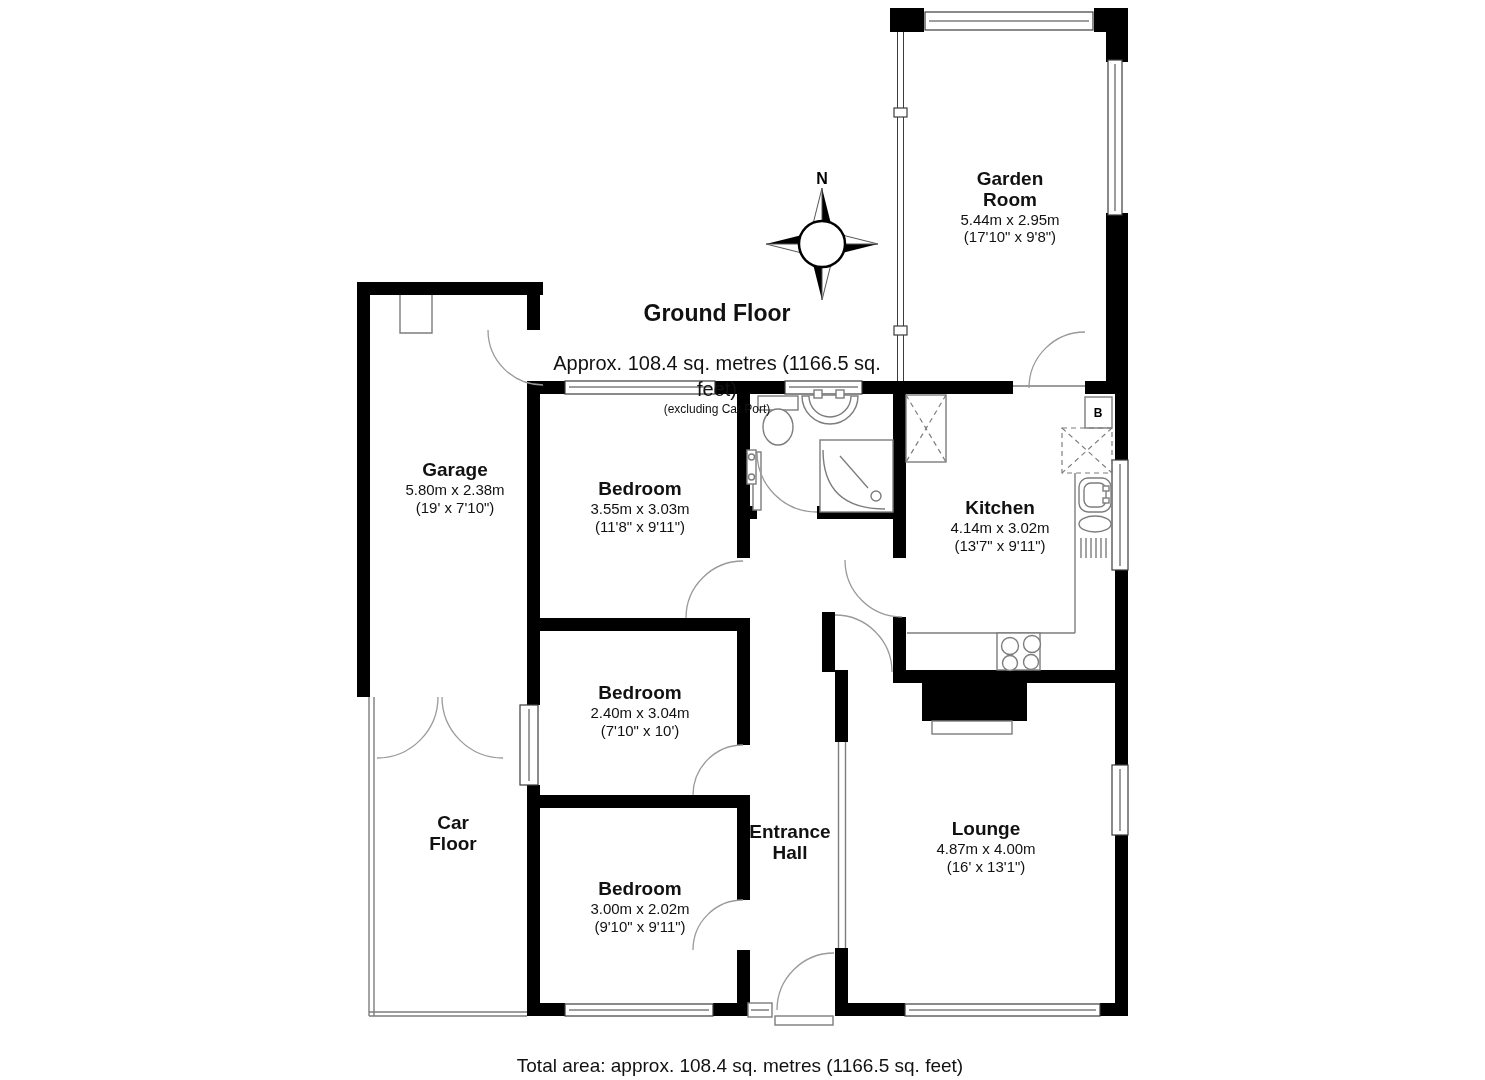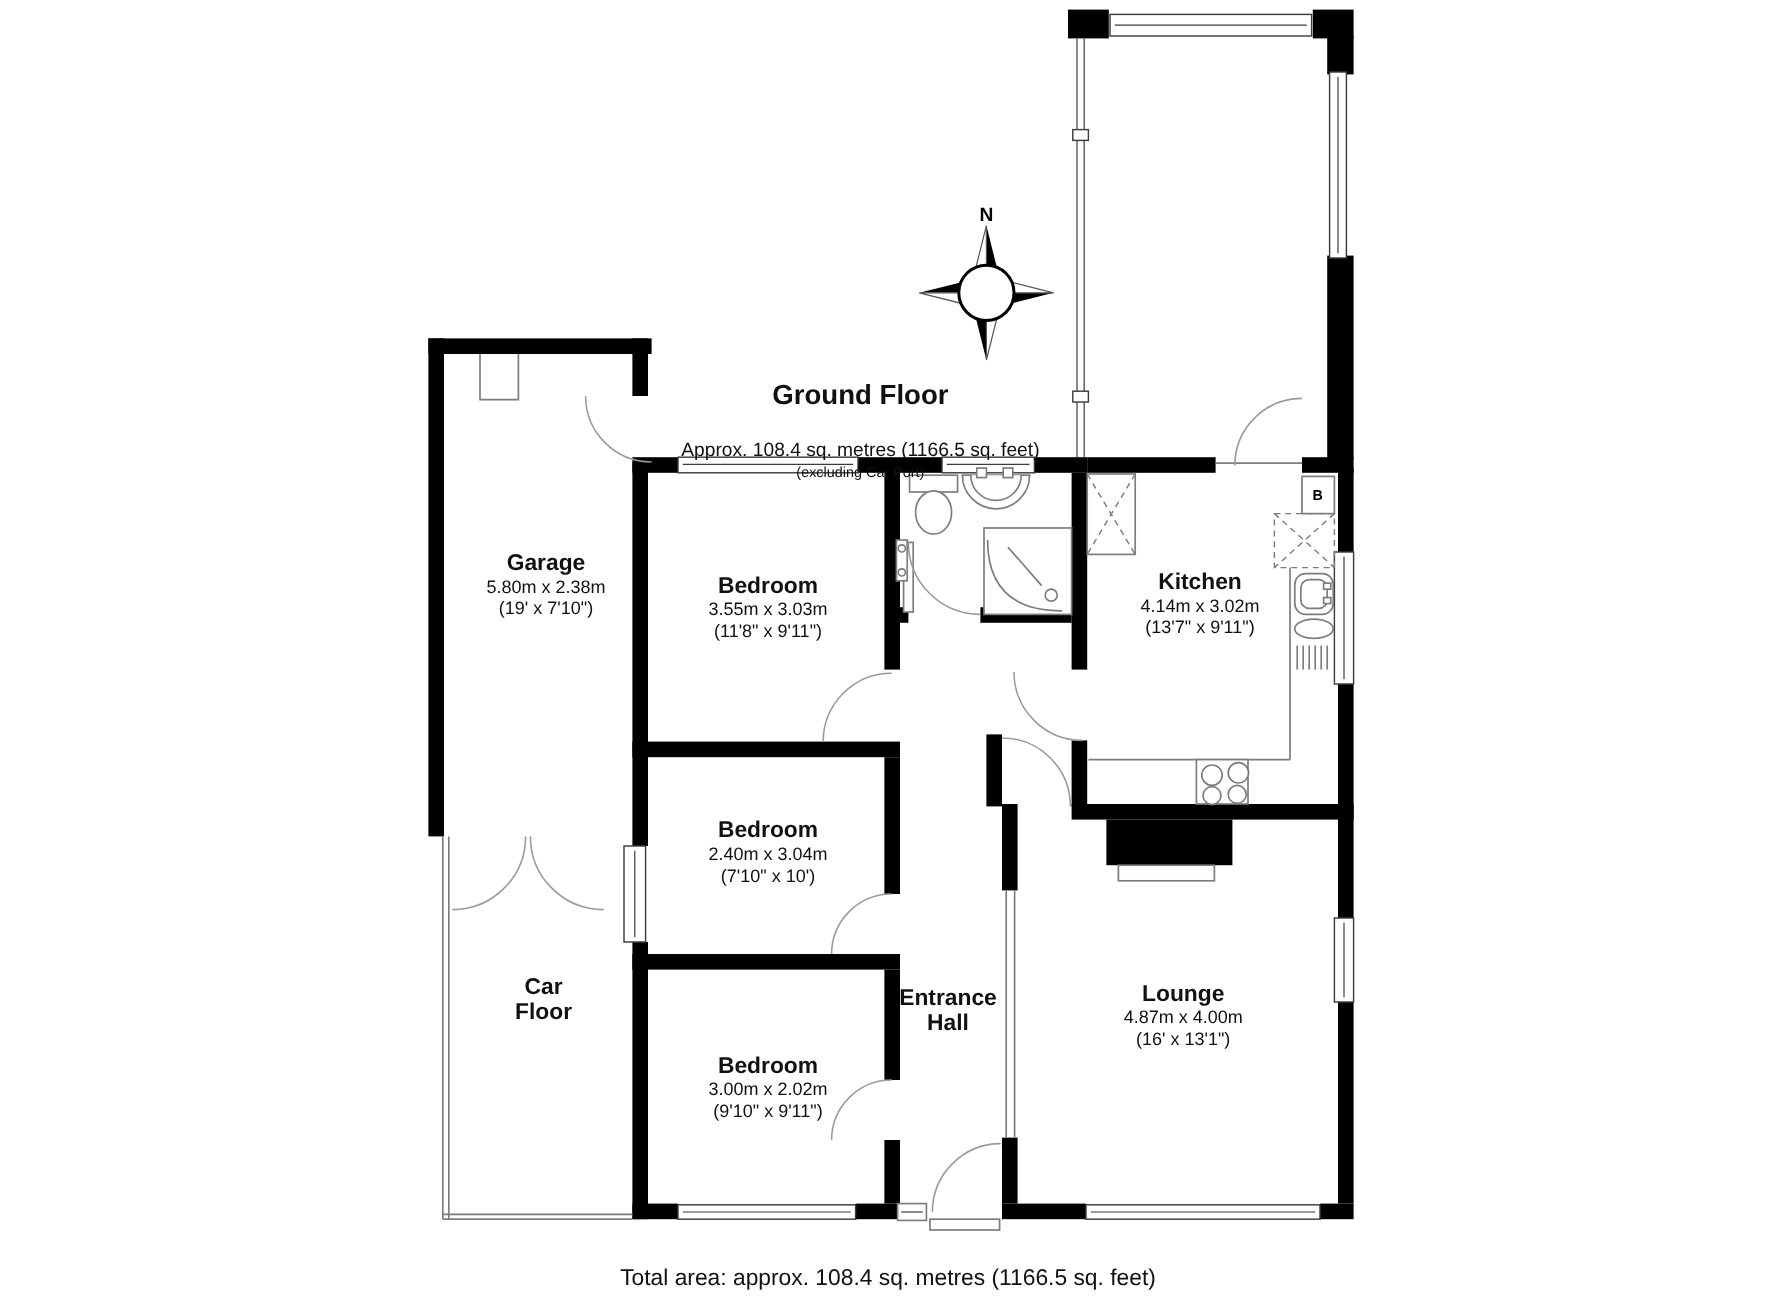--- a/index.html
+++ b/index.html
@@ -23,21 +23,21 @@
   .fixture{fill:#ffffff;stroke:var(--line);stroke-width:1.4;}
   .dashed{fill:none;stroke:var(--line);stroke-width:1.2;stroke-dasharray:5 4;}
   .compass-black{fill:#000;}
   .compass-white{fill:#fff;stroke:#555;stroke-width:1;}
   .label{position:absolute;transform:translate(-50%,-50%);text-align:center;white-space:normal;}
   .room-name{font-weight:bold;font-size:19px;line-height:1.1;}
   .room-dim{font-size:15px;line-height:1.18;}
   .w-narrow{width:70px;}
   .w-med{width:125px;}
   .plan-title{font-weight:bold;font-size:23px;line-height:1.1;margin-top:32px;}
-  .plan-sub{font-size:16px;line-height:1.3;margin-top:24px;}
+  .plan-sub{font-size:20px;line-height:1.3;margin-top:24px;}
   .plan-note{font-size:12px;line-height:1.2;}
   .footer{font-size:19px;}
   .svgtext{font-family:"Liberation Sans", sans-serif;font-weight:bold;}
 </style>
 </head>
 <body>
 
 <div id="stage">
 
   <svg id="plan-svg" width="1485" height="1080" viewBox="0 0 1485 1080">
@@ -257,35 +257,40 @@
       <text class="svgtext" x="822" y="184" font-size="16" text-anchor="middle">N</text>
     </g>
   </svg>
 
   <div class="label" style="left:717px;top:343px;width:360px;">
     <div class="plan-title">Ground Floor</div>
     <div class="plan-sub">Approx. 108.4 sq. metres (1166.5 sq. feet)</div>
     <div class="plan-note">(excluding Car Port)</div>
   </div>
 
+  <div class="label" style="left:1010px;top:208px;">
+    <div class="room-name w-med">Garden Room</div>
+    <div class="room-dim">5.44m x 2.95m</div>
+    <div class="room-dim">(17'10" x 9'8")</div>
+  </div>
 
   <div class="label" style="left:455px;top:488px;">
     <div class="room-name">Garage</div>
     <div class="room-dim">5.80m x 2.38m</div>
     <div class="room-dim">(19' x 7'10")</div>
   </div>
 
   <div class="label" style="left:640px;top:507px;">
     <div class="room-name">Bedroom</div>
     <div class="room-dim">3.55m x 3.03m</div>
     <div class="room-dim">(11'8" x 9'11")</div>
   </div>
 
 
-  <div class="label" style="left:1000px;top:504px;">
+  <div class="label" style="left:1000px;top:526px;">
     <div class="room-name">Kitchen</div>
     <div class="room-dim">4.14m x 3.02m</div>
     <div class="room-dim">(13'7" x 9'11")</div>
   </div>
 
   <div class="label" style="left:640px;top:711px;">
     <div class="room-name">Bedroom</div>
     <div class="room-dim">2.40m x 3.04m</div>
     <div class="room-dim">(7'10" x 10')</div>
   </div>

